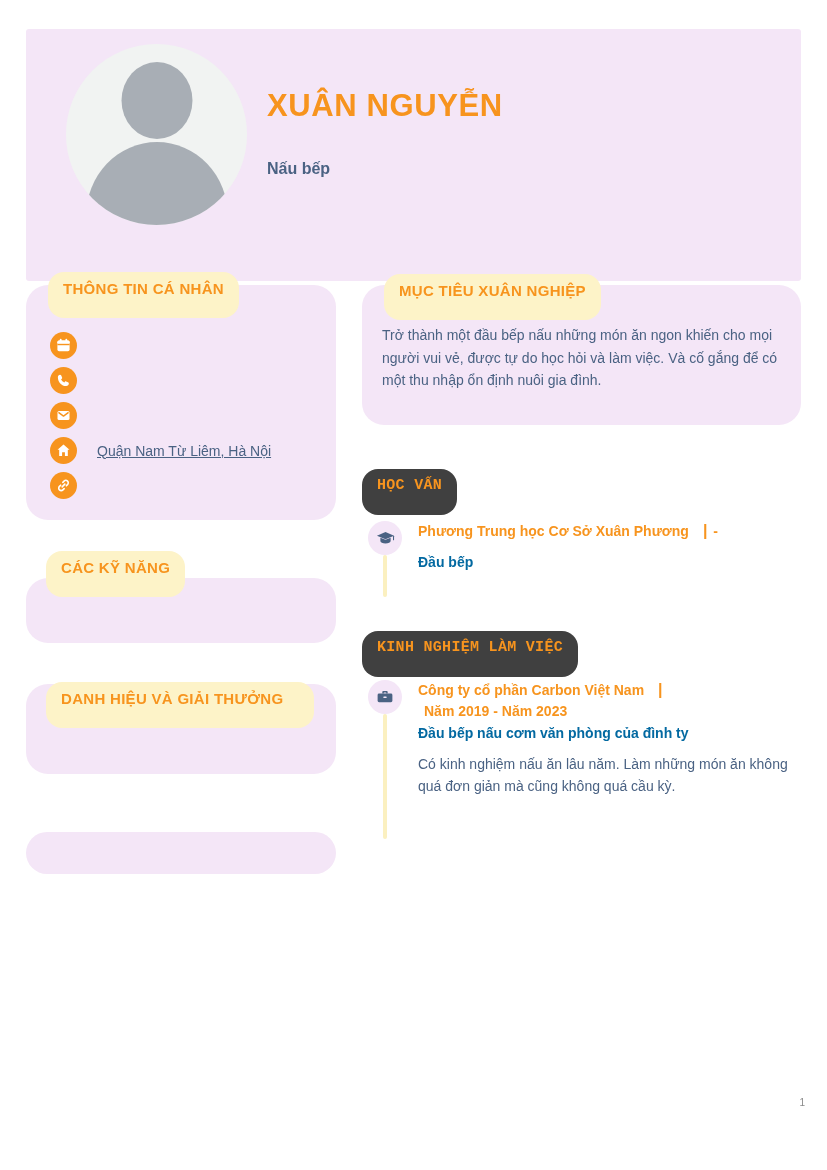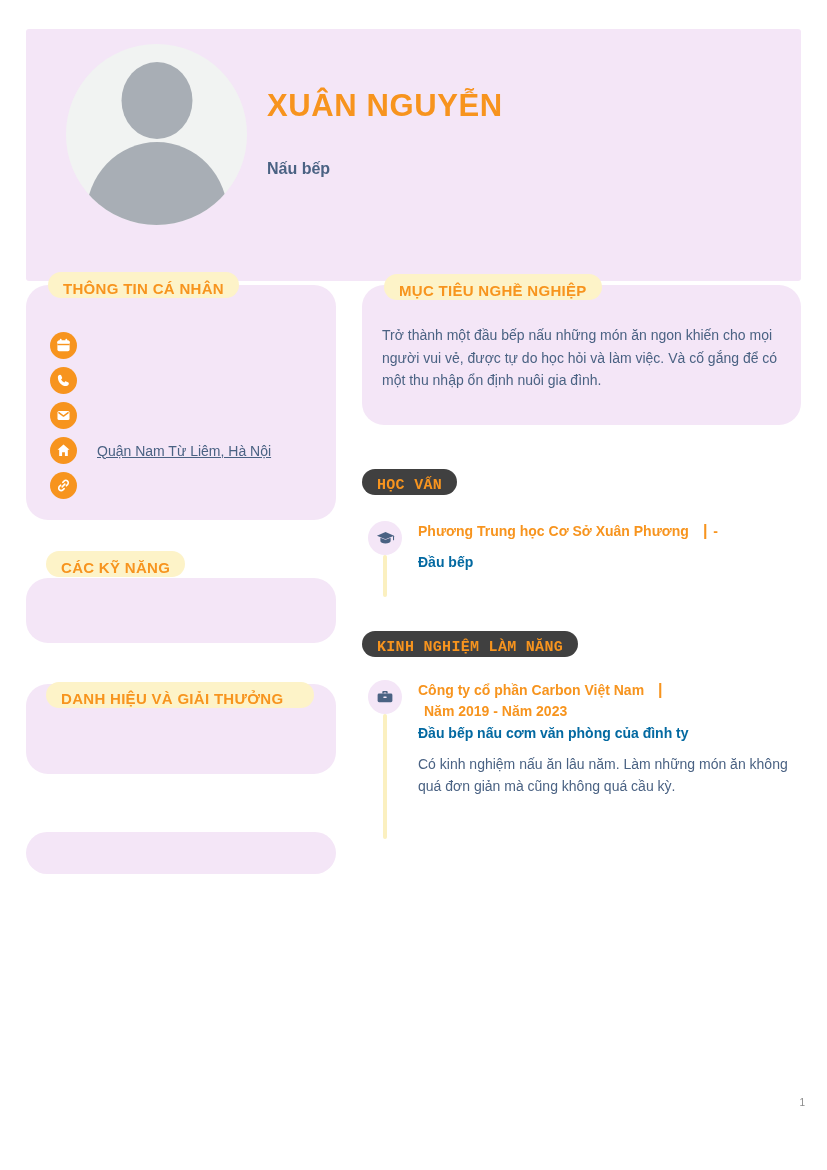--- a/index.html
+++ b/index.html
@@ -38,21 +38,21 @@
   }
   .hd-role {
     position: absolute; left: 241px; top: 131px;
     font-size: 16px; font-weight: bold; color: #4a6283;
   }
 
   
   .card { position: absolute; background: #f4e6f7; border-radius: 22px; }
   .badge {
     position: absolute; display: inline-flex; align-items: center;
-    padding: 7px 15px 0; border-radius: 16px;
+    padding: 7px 15px 20px; border-radius: 16px;
     font-size: 15px; font-weight: bold; letter-spacing: .3px;
     color: #f7941e; line-height: 1.28; white-space: pre-line;
   }
   .badge.yellow { background: #fdf3c8; }
   .badge.lav    { background: #404040; font-family: Liberation Mono, monospace; }
 
   
   .c-personal { left: 26px; top: 285px; width: 310px; height: 235px; }
   .b-personal { left: 48px; top: 272px; }
   .contact { position: absolute; left: 50px; top: 328px; width: 280px; }
@@ -185,42 +185,42 @@
 
   <div class="card c-skills"></div>
   <div class="badge yellow b-skills">CÁC KỸ NĂNG</div>
 
   <div class="card c-awards"></div>
   <div class="badge yellow b-awards">DANH HIỆU VÀ GIẢI THƯỞNG</div>
 
   <div class="card c-certs"></div>
 
   <div class="card c-objective"></div>
-  <div class="badge yellow b-objective">MỤC TIÊU NGHỀ NGHIỆP</div>
+  <div class="badge yellow b-objective">MỤC TIÊU XUÂN NGHIỆP</div>
   <div class="obj-text">Trở thành một đầu bếp nấu những món ăn ngon khiến cho mọi người vui vẻ, được tự do học hỏi và làm việc. Và cố gắng để có một thu nhập ổn định nuôi gia đình.</div>
 
   <div class="badge lav b-edu">HỌC VẤN</div>
   <div class="entry entry-edu">
     <span class="dot">
       <svg width="19" height="19" viewBox="0 0 20 20">
           <path d="M10 3.2L19 7l-9 3.8L1 7z" fill="#4a6283"></path>
           <path d="M4.6 9.2v3.4c0 1.5 2.4 2.7 5.4 2.7s5.4-1.2 5.4-2.7V9.2L10 11.4z" fill="#4a6283"></path>
           <rect x="17.9" y="7.2" width="1.1" height="4.6" rx=".55" fill="#4a6283"></rect>
         </svg>
     </span>
     <span class="line"></span>
     <div class="body">
       <div>
         <span class="e-org">Phương Trung học Cơ Sở Xuân Phương</span><span class="e-sep" style="padding-left:14px">|</span><span class="e-dates">-</span>
       </div>
       <div class="e-title" style="padding-top:9px">Đầu bếp</div>
     </div>
   </div>
 
-  <div class="badge lav b-exp">KINH NGHIỆM LÀM NĂNG</div>
+  <div class="badge lav b-exp">KINH NGHIỆM LÀM VIỆC</div>
   <div class="entry entry-exp">
     <span class="dot">
       <svg width="18" height="18" viewBox="0 0 20 20">
           <rect x="1.8" y="6.2" width="16.4" height="9.6" rx="1.6" fill="#4a6283"></rect>
           <path d="M7 6V4.6c0-.7.5-1.2 1.2-1.2h3.6c.7 0 1.2.5 1.2 1.2V6h-1.7V5.1H8.7V6z" fill="#4a6283"></path>
           <rect x="8.2" y="9.4" width="3.6" height="1.7" rx=".6" fill="#f4e6f7"></rect>
         </svg>
     </span>
     <span class="line"></span>
     <div class="body">

